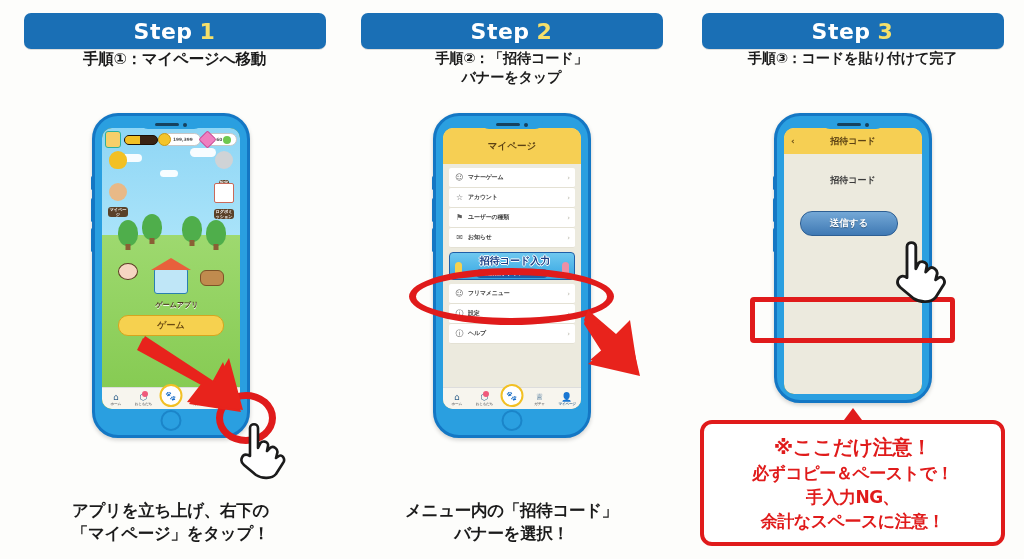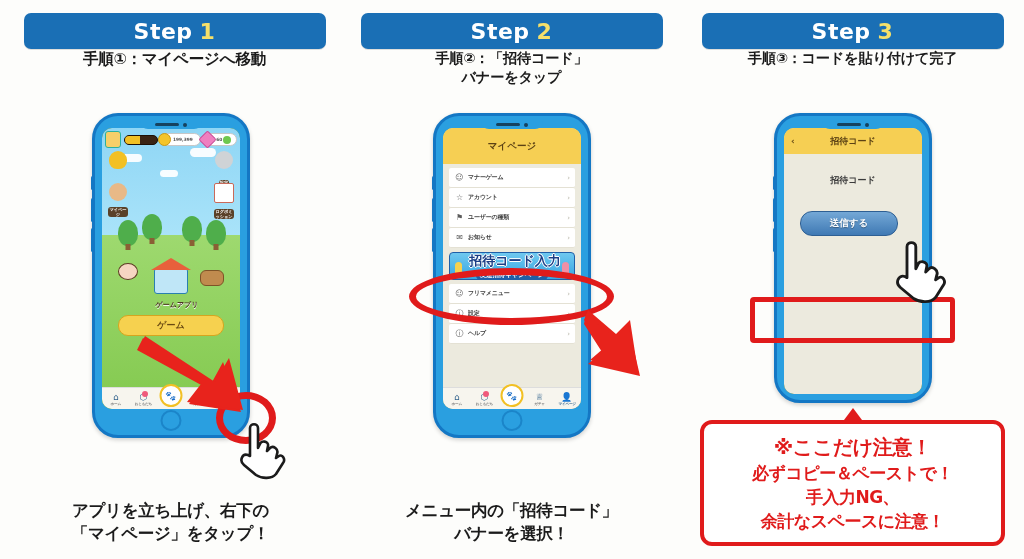--- a/index.html
+++ b/index.html
@@ -95,21 +95,21 @@
            font-size:9.5px;font-weight:bold;color:#5c4214;}
   .mp-list{padding:4px 6px 0 6px;}
   .mp-row{background:#fff;border-bottom:1px solid #e4e1d4;height:19px;display:flex;align-items:center;padding:0 5px;
           border-radius:2px;}
   .mp-row .ic{width:11px;font-size:8px;color:#5b5b5b;text-align:center;}
   .mp-row .tx{flex:1;font-size:6px;color:#3b3b3b;font-weight:bold;padding-left:3px;letter-spacing:-.2px;}
   .mp-row .ch{font-size:7px;color:#b5b2a4;}
   .mp-banner{margin:4px 6px;height:26px;border-radius:4px;border:1.5px solid #1f5fa8;
              background:linear-gradient(#6fc8ef,#35a6e3);position:relative;overflow:hidden;
              display:flex;flex-direction:column;align-items:center;justify-content:center;gap:1px;}
-  .mp-banner .l1{font-size:13px;font-weight:bold;color:#1b3f86;text-shadow:0 1px 0 #fff,1px 0 0 #fff,-1px 0 0 #fff,0 -1px 0 #fff;padding-left:6px;}
+  .mp-banner .l1{font-size:10px;font-weight:bold;color:#1b3f86;text-shadow:0 1px 0 #fff,1px 0 0 #fff,-1px 0 0 #fff,0 -1px 0 #fff;padding-left:6px;}
   .mp-banner .l2{font-size:6.4px;font-weight:bold;color:#fff;background:#1f5fa8;border-radius:6px;padding:0 4px;}
   .mp-banner .pp{position:absolute;bottom:2px;width:7px;height:15px;border-radius:4px 4px 2px 2px;}
   .mp-banner .pp.a{left:5px;background:#f6d14f;}
   .mp-banner .pp.b{right:5px;background:#ef8fa6;}
 
   
   .invite{position:absolute;inset:0;background:#eceade;}
   .iv-head{height:26px;background:#f6cf53;display:flex;align-items:center;justify-content:center;position:relative;
            font-size:9px;font-weight:bold;color:#5c4214;}
   .iv-head .back{position:absolute;left:7px;font-size:9px;color:#6b4f18;}

